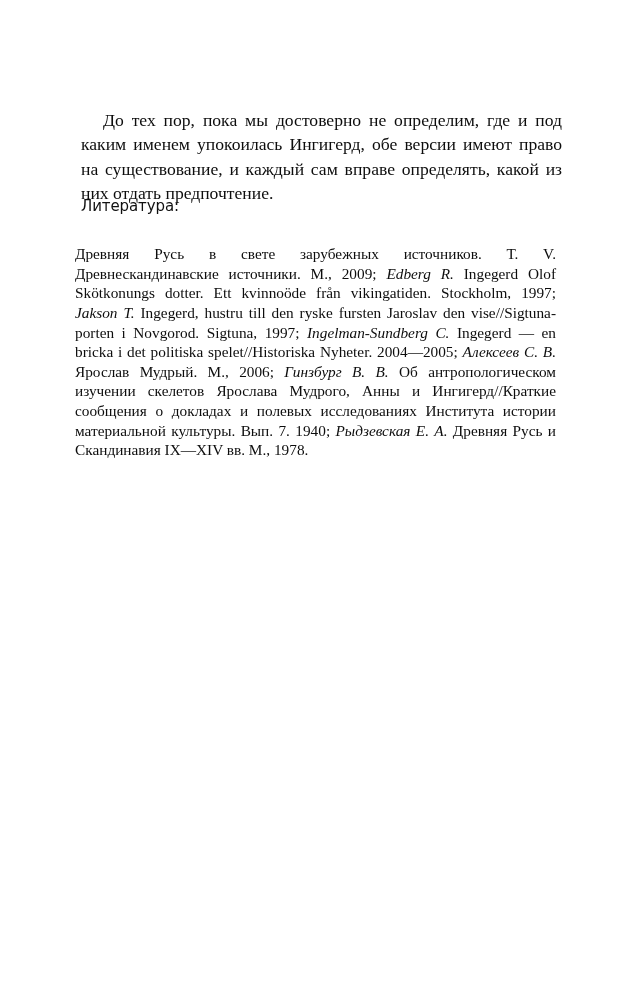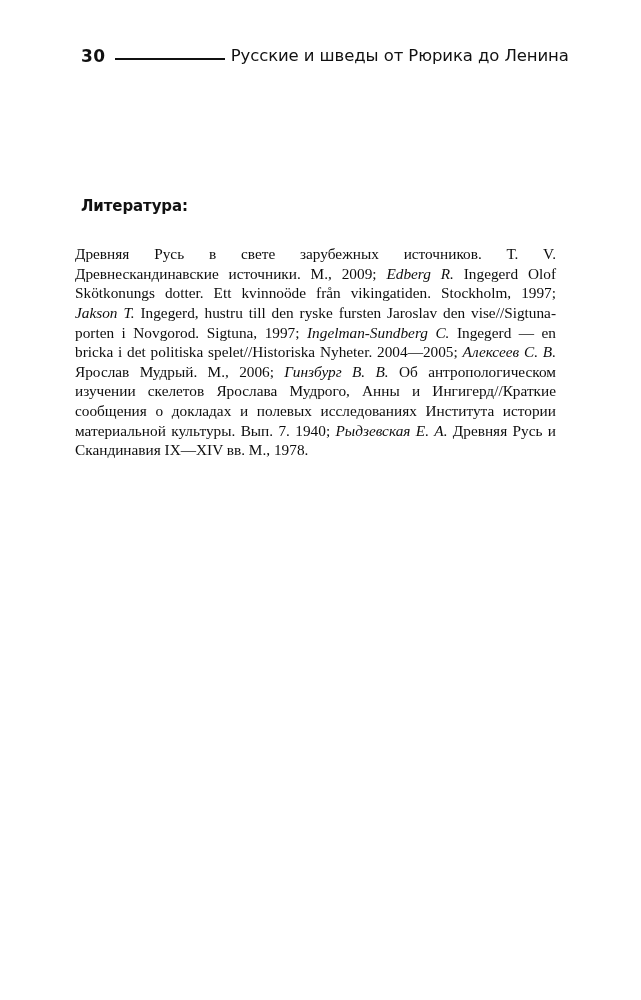--- a/index.html
+++ b/index.html
@@ -79,21 +79,21 @@
     text-align-last: left;
   }
 
   
   .lit-heading {
     position: absolute;
     left: 81px;
     top: 197px;
     font-family: "DejaVu Sans", "Liberation Sans", sans-serif;
     font-size: 15px;
-    font-weight: 700;
+    font-weight: 400;
     color: #111111;
     letter-spacing: -0.1px;
     white-space: nowrap;
   }
 
   
   .bibliography {
     position: absolute;
     left: 75px;
     top: 229px;
@@ -113,26 +113,22 @@
   }
   .bibliography .au {
     font-style: italic;
   }
 </style>
 </head>
 <body>
 
 <div class="page">
 
-  <div class="header">
-    <span class="page-number">30</span>
-    <span class="header-rule"></span>
-    <span class="header-title">Русские и шведы от Рюрика до Ленина</span>
-  </div>
 
+  <p class="body-paragraph last-line-left">До тех пор, пока мы достоверно не определим, где и под каким именем упокоилась Ингигерд, обе версии имеют право на существование, и каждый сам вправе определять, какой из них отдать предпочтение.</p>
 
   <div class="lit-heading">Литература:</div>
 
   <p class="bibliography">
     <span>Древняя Русь в свете зарубежных источников. Т. V. Древнескандинавские источники. М., 2009; </span><span class="au">Edberg R.</span><span> Ingegerd Olof Skötkonungs dotter. Ett kvinnoöde från vikingatiden. Stockholm, 1997; </span><span class="au">Jakson T.</span><span> Ingegerd, hustru till den ryske fursten Jaroslav den vise//Sigtuna-porten i Novgorod. Sigtuna, 1997; </span><span class="au">Ingelman-Sundberg C.</span><span> Ingegerd — en bricka i det politiska spelet//Historiska Nyheter. 2004—2005; </span><span class="au">Алексеев С. В.</span><span> Ярослав Мудрый. М., 2006; </span><span class="au">Гинзбург В. В.</span><span> Об антропологическом изучении скелетов Ярослава Мудрого, Анны и Ингигерд//Краткие сообщения о докладах и полевых исследованиях Института истории материальной культуры. Вып. 7. 1940; </span><span class="au">Рыдзевская Е. А.</span><span> Древняя Русь и Скандинавия IX—XIV вв. М., 1978.</span>
   </p>
 
 </div>
 
 </body></html>

